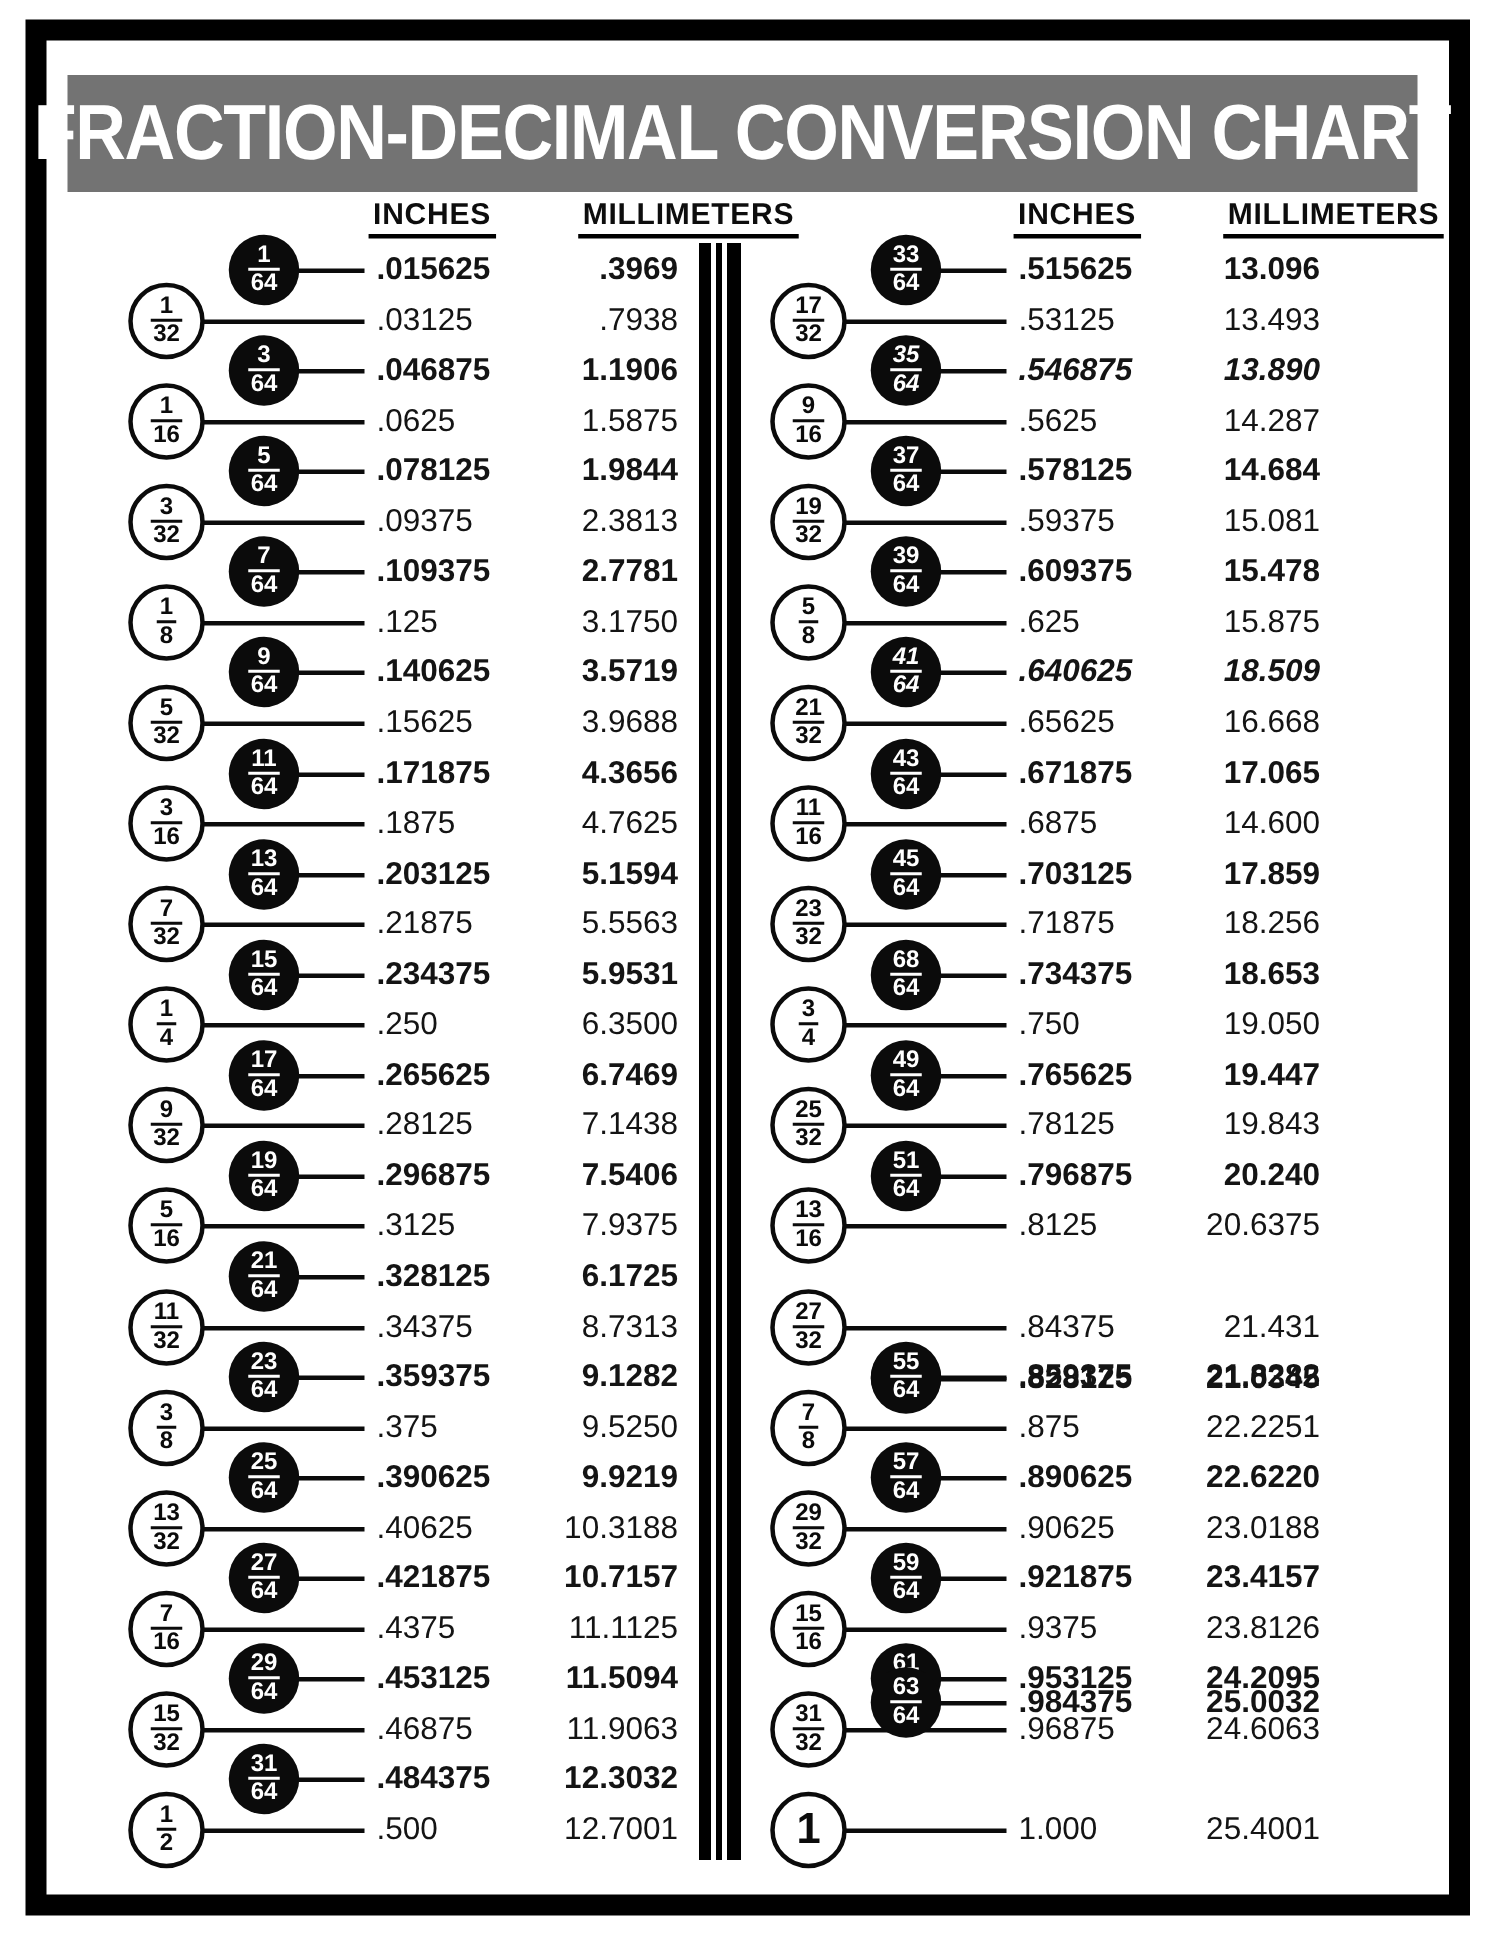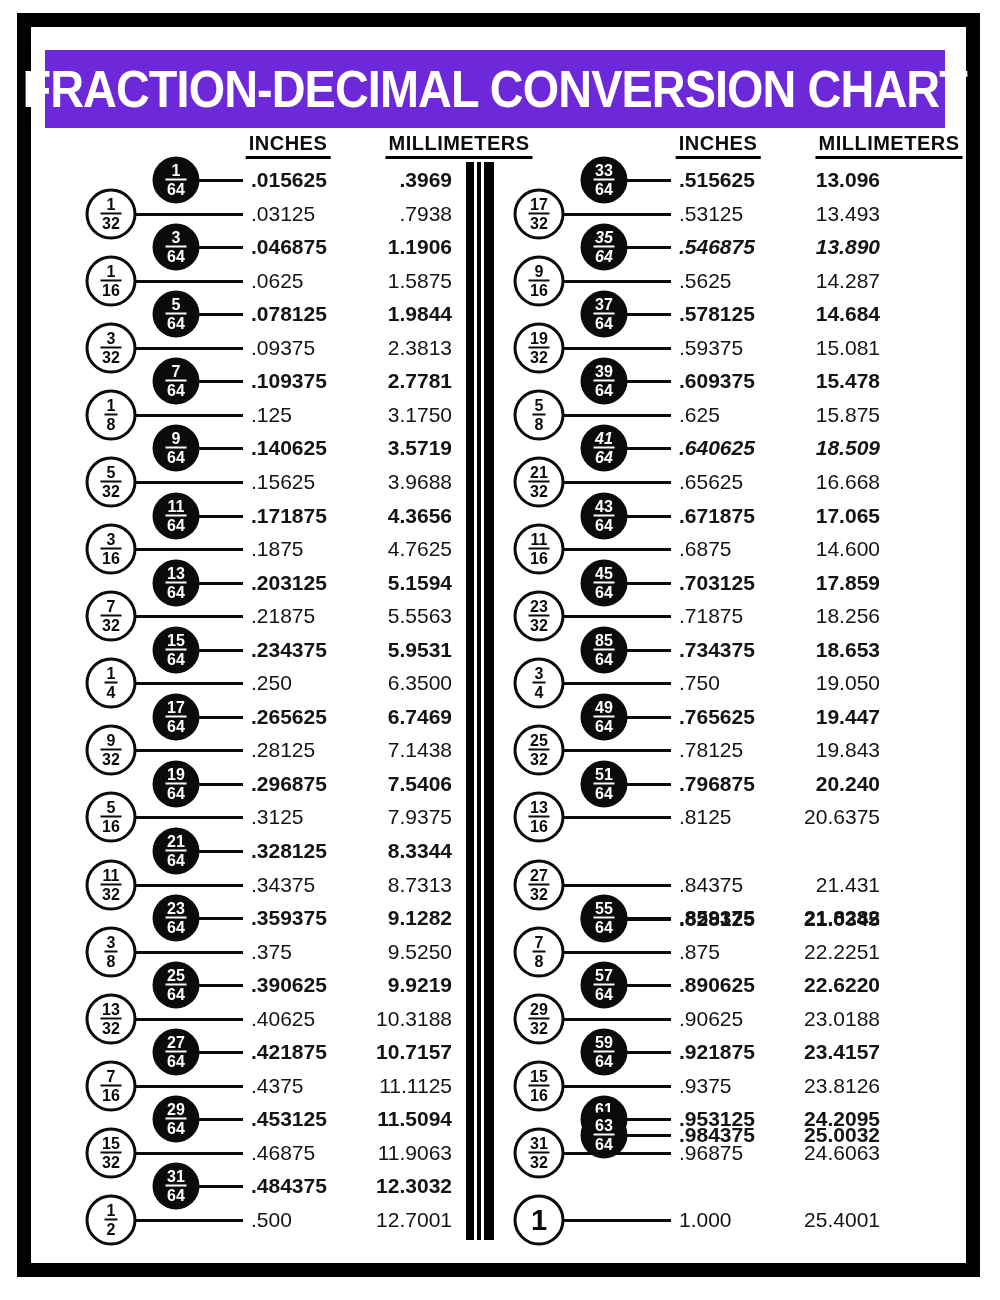--- a/index.html
+++ b/index.html
@@ -1,21 +1,21 @@
 <!DOCTYPE html>
 <html><head>
 <meta charset="utf-8">
 <style>
   html,body{margin:0;padding:0;background:#fff;}
   .page{position:relative;width:1000px;height:1300px;background:#fff;
         font-family:"Liberation Sans",sans-serif;overflow:hidden;}
   .frame{position:absolute;left:17px;top:13px;width:935px;height:1236px;
          border:14px solid #000;}
   .titlebar{position:absolute;left:45px;top:50px;width:900px;height:78px;
-            background:#6d28d9;display:flex;align-items:center;justify-content:center;}
+            background:#737373;display:flex;align-items:center;justify-content:center;}
   .titlebar span{color:#fff;font-weight:bold;font-size:52px;white-space:nowrap;
                  letter-spacing:-1px;transform:scaleX(0.9);}
   .colhead{position:absolute;top:132px;transform:translateX(-50%);
            font-size:20px;font-weight:bold;letter-spacing:.5px;color:#0d0d0d;
            border-bottom:3px solid #000;padding:0 3px 1px 3px;white-space:nowrap;}
   .divider{position:absolute;left:466px;top:162px;width:28px;height:1078px;
            background:linear-gradient(90deg,#000 0 8px,transparent 8px 11.5px,
                       #000 11.5px 15.5px,transparent 15.5px 18.5px,#000 18.5px 28px);}
   .col{position:absolute;top:163px;width:450px;height:1080px;}
   .col.left{left:45px;}
@@ -281,21 +281,21 @@
       </div>
       <div class="row" style="top: 671px;">
         <div class="circle major">
           <div class="frac">
             <span class="num">21</span>
             <span class="den">64</span>
           </div>
         </div>
         <div class="leader major"></div>
         <div class="val inch bold">.328125</div>
-        <div class="val mm bold">8.3344</div>
+        <div class="val mm bold">6.1725</div>
       </div>
       <div class="row" style="top: 705px;">
         <div class="circle minor">
           <div class="frac">
             <span class="num">11</span>
             <span class="den">32</span>
           </div>
         </div>
         <div class="leader minor"></div>
         <div class="val inch">.34375</div>
@@ -563,21 +563,21 @@
             <span class="den">32</span>
           </div>
         </div>
         <div class="leader minor"></div>
         <div class="val inch">.71875</div>
         <div class="val mm">18.256</div>
       </div>
       <div class="row" style="top: 470px;">
         <div class="circle major">
           <div class="frac">
-            <span class="num">85</span>
+            <span class="num">68</span>
             <span class="den">64</span>
           </div>
         </div>
         <div class="leader major"></div>
         <div class="val inch bold">.734375</div>
         <div class="val mm bold">18.653</div>
       </div>
       <div class="row" style="top: 503px;">
         <div class="circle minor">
           <div class="frac">

